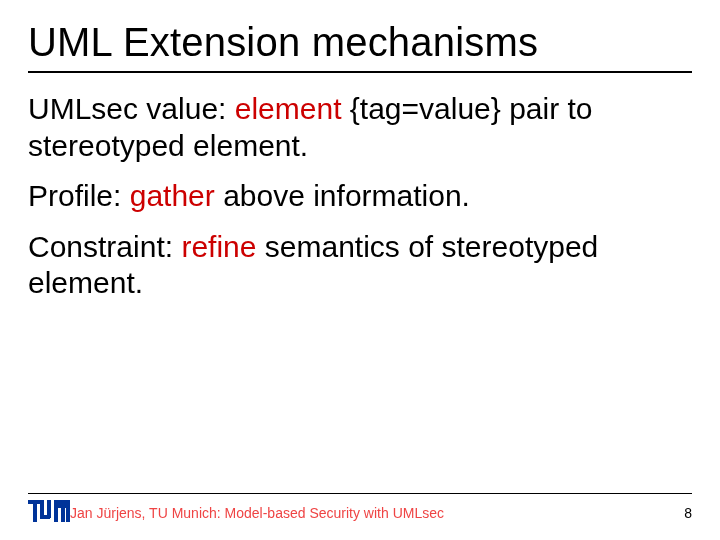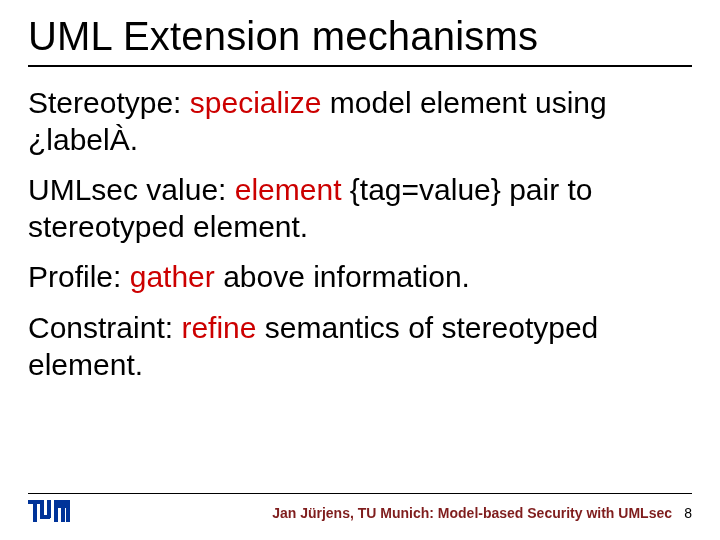--- a/index.html
+++ b/index.html
@@ -8,21 +8,21 @@
     width: 720px;
     height: 540px;
     background: #ffffff;
     font-family: Arial, Helvetica, sans-serif;
     overflow: hidden;
   }
   .slide {
     box-sizing: border-box;
     width: 720px;
     height: 540px;
-    padding: 10px 28px 0 28px;
+    padding: 16px 28px 0 28px;
     position: relative;
   }
   .title {
     font-size: 40px;
     color: #000;
     margin: 4px 0 6px 0;
     font-weight: normal;
     letter-spacing: 0.2px;
   }
   .rule {
@@ -56,45 +56,41 @@
   .foot-row {
     display: flex;
     align-items: center;
     justify-content: space-between;
   }
   .logo {
     flex: 0 0 auto;
   }
   .foot-text {
     flex: 1 1 auto;
-    text-align: right;
+    text-align: left;
     font-size: 14px;
-    color: #7f1d1d;
-    font-weight: bold;
+    color: #ef4444;
   }
   .pagenum {
     flex: 0 0 auto;
     font-size: 14px;
     color: #000;
     min-width: 20px;
     text-align: right;
   }
 </style>
 </head>
 <body>
 
 <div class="slide">
 
   <div class="title">UML Extension mechanisms</div>
   <hr class="rule">
 
   <div class="body">
-    <p>
-      <span>Stereotype: </span><span class="kw">specialize</span><span> model element using ¿labelÀ.</span>
-    </p>
     <p>
       <span>UMLsec value: </span><span class="kw">element</span><span> {tag=value} pair to stereotyped element.</span>
     </p>
     <p>
       <span>Profile: </span><span class="kw">gather</span><span> above information.</span>
     </p>
     <p>
       <span>Constraint: </span><span class="kw">refine</span><span> semantics of stereotyped element.</span>
     </p>
   </div>

